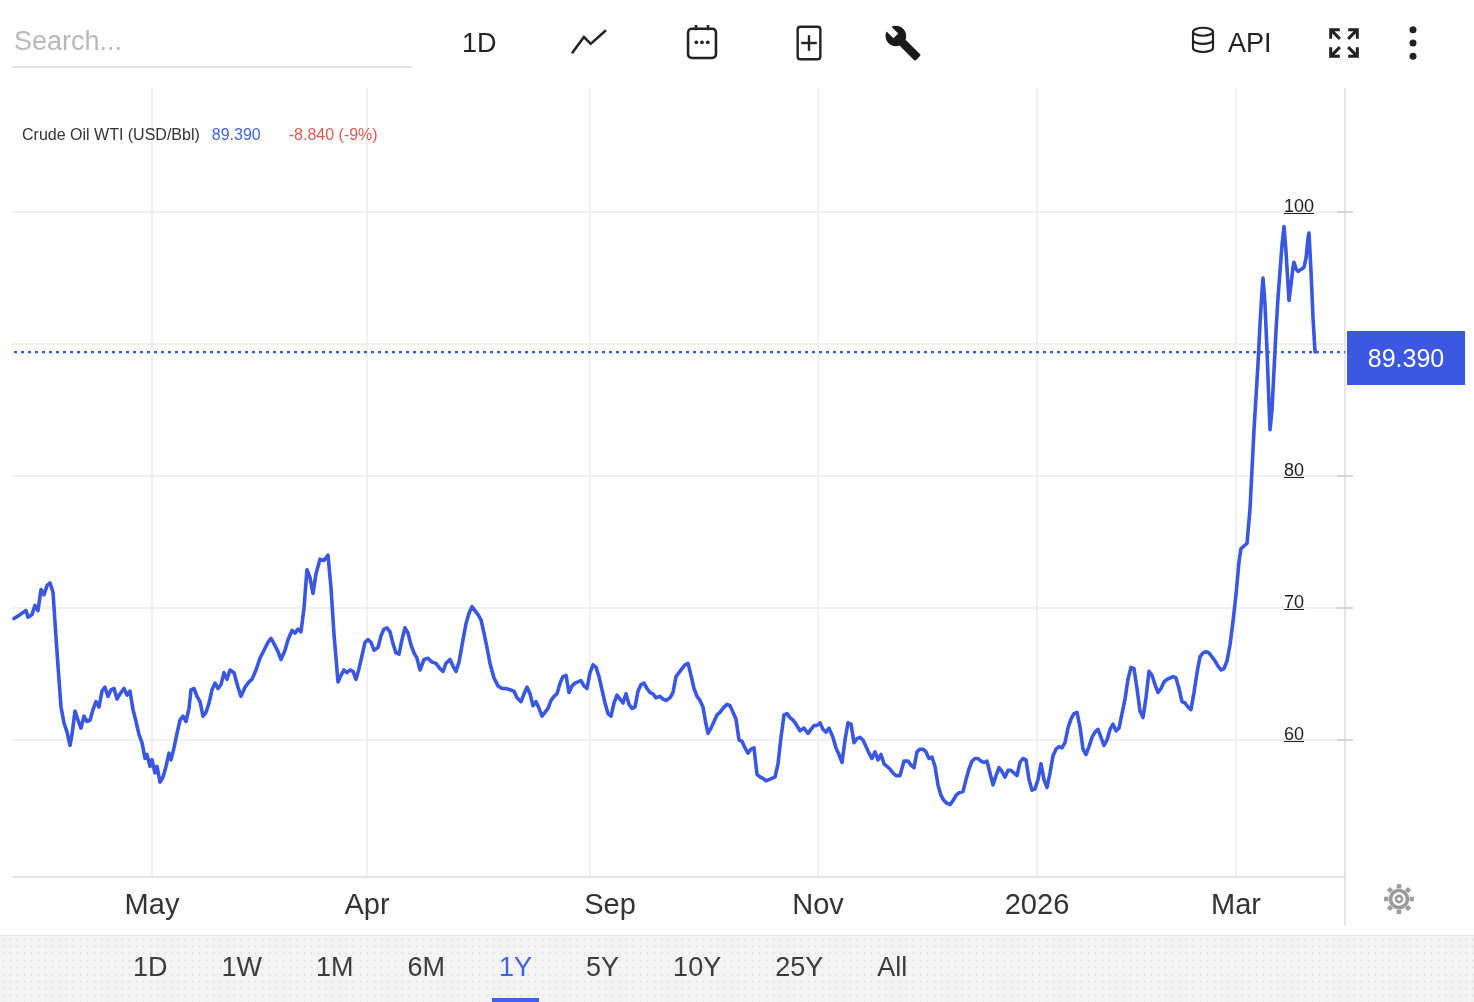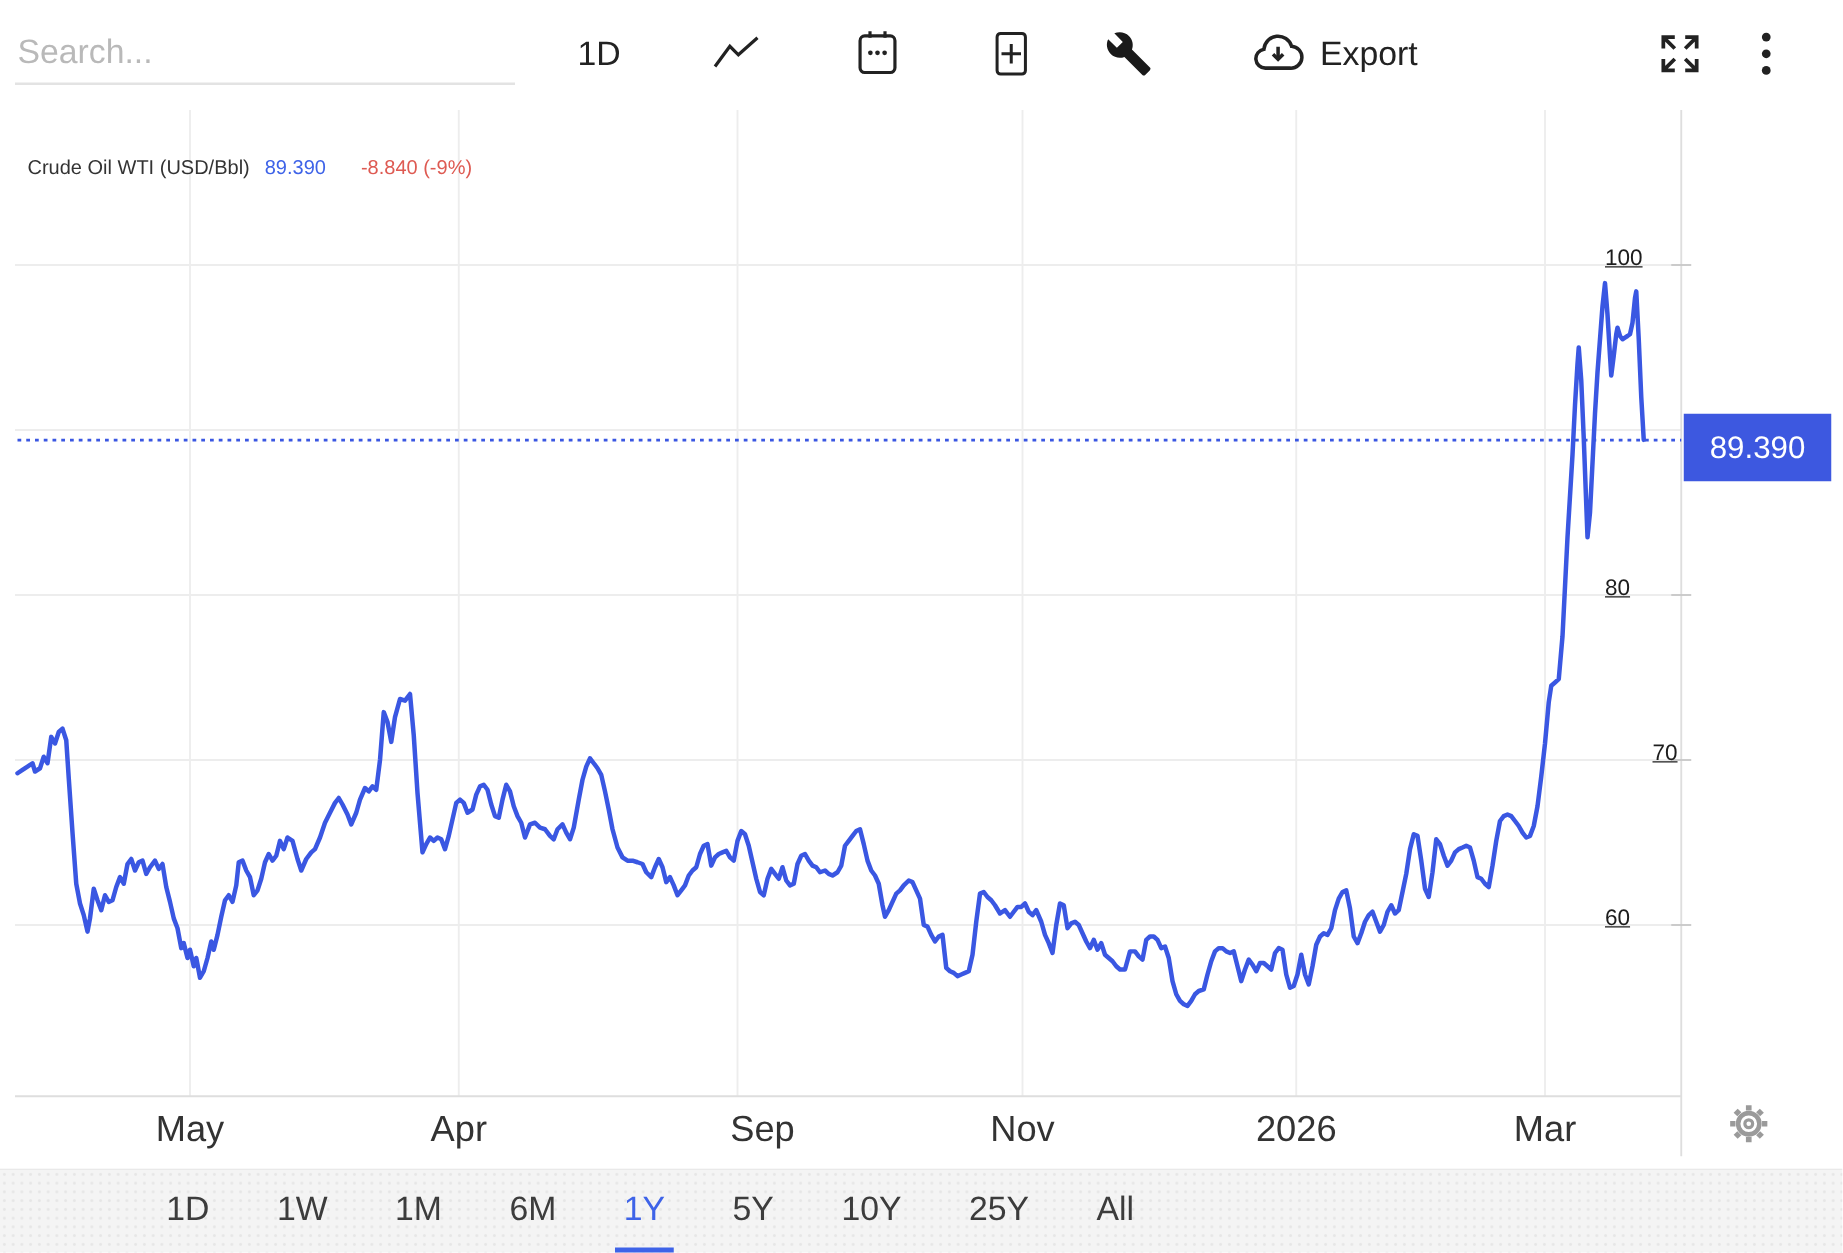--- a/index.html
+++ b/index.html
@@ -98,31 +98,31 @@
   </button>
 
   <button class="tbtn" id="btn-tools">
     <span>
       <svg width="38" height="38" viewBox="0 0 24 24" fill="#1a1a1a">
         <path d="M22.7 19l-9.1-9.1c.9-2.3.4-5-1.5-6.9-2-2-5-2.4-7.4-1.3L9 6 6 9 1.6 4.7C.4 7.1.9 10.1 2.9 12.1c1.9 1.9 4.6 2.4 6.9 1.5l9.1 9.1c.4.4 1 .4 1.4 0l2.3-2.3c.5-.4.5-1.1.1-1.4z"></path>
       </svg>
     </span>
   </button>
 
-  <button class="tbtn" id="btn-export">
-    <span>
-      <svg width="46" height="36" viewBox="0 0 26 20" fill="none" stroke="#222" stroke-width="1.6">
-        <path d="M7 16.5 a4.3 4.3 0 0 1 -0.7 -8.55 A6.4 6.4 0 0 1 18.8 6.6 a4.4 4.4 0 0 1 -0.6 9.9 z"></path>
-        <line x1="12.7" y1="6.8" x2="12.7" y2="12.2"></line>
-        <polyline points="10.4,10.2 12.7,12.5 15,10.2"></polyline>
-      </svg>
-    </span>
-    <span class="tlabel">Export</span>
-  </button>
-
+
+  <button class="tbtn" id="btn-api">
+    <span>
+      <svg width="30" height="38" viewBox="0 0 24 28" fill="none" stroke="#222" stroke-width="1.7">
+        <ellipse cx="12" cy="5" rx="8" ry="3.2"></ellipse>
+        <path d="M4 5 v6.5 c0 1.8 3.6 3.2 8 3.2 s8 -1.4 8 -3.2 V5"></path>
+        <path d="M4 11.5 v6.5 c0 1.8 3.6 3.2 8 3.2 s8 -1.4 8 -3.2 V11.5"></path>
+      </svg>
+    </span>
+    <span class="tlabel">API</span>
+  </button>
 
   <button class="tbtn" id="btn-fullscreen">
     <span>
       <svg width="40" height="40" viewBox="0 0 24 24" fill="none" stroke="#222" stroke-width="1.8">
         <path d="M14.5 4 H20 V9.5 M20 4 l-5.5 5.5"></path>
         <path d="M9.5 4 H4 V9.5 M4 4 l5.5 5.5"></path>
         <path d="M4 14.5 V20 H9.5 M4 20 l5.5 -5.5"></path>
         <path d="M20 14.5 V20 H14.5 M20 20 l-5.5 -5.5"></path>
       </svg>
     </span>
@@ -161,21 +161,21 @@
     <path d="M14 618.6 L18 615.9 L22 613.3 L26 610.6 L28 617.2 L32 614.6 L35 605.4 L38 610.6 L41 589.5 L44 594.8 L47 585.6 L50 582.9 L53 592.2 L55 622.5 L58 666.1 L61 707.0 L64 722.8 L67 732.1 L70 745.3 L72 734.7 L75 711.0 L78 720.2 L81 728.1 L84 716.2 L87 721.5 L90 720.2 L93 709.6 L96 701.7 L99 707.0 L102 691.2 L105 687.2 L108 696.4 L111 689.8 L114 688.5 L117 699.1 L120 693.8 L124 688.5 L127 695.1 L130 691.2 L133 709.6 L136 721.5 L139 734.7 L142 742.6 L145 758.5 L147 754.5 L150 766.4 L152 759.8 L155 773.0 L157 766.4 L160 782.2 L163 777.0 L166 766.4 L169 753.2 L171 759.8 L174 747.9 L177 733.4 L180 720.2 L183 716.2 L186 721.5 L189 708.3 L191 689.8 L194 688.5 L197 696.4 L200 701.7 L203 716.2 L206 712.3 L209 703.0 L212 689.8 L215 683.2 L218 688.5 L221 684.6 L224 672.7 L227 679.3 L230 670.0 L234 672.7 L238 687.2 L241 696.4 L245 687.2 L249 681.9 L252 679.3 L256 670.0 L260 658.2 L264 650.2 L268 642.3 L271 638.4 L274 643.6 L278 651.6 L281 659.5 L285 650.2 L288 639.7 L292 630.4 L295 633.1 L298 629.1 L301 631.8 L304 608.0 L307 569.7 L310 577.6 L313 593.5 L316 573.7 L320 559.2 L324 560.5 L328 555.2 L331 588.2 L334 634.4 L338 681.9 L341 675.3 L344 670.0 L347 672.7 L350 670.0 L353 671.4 L356 679.3 L359 668.7 L362 655.5 L365 642.3 L368 639.7 L371 642.3 L374 650.2 L378 647.6 L381 635.7 L384 629.1 L387 627.8 L390 631.8 L393 643.6 L396 652.9 L399 654.2 L402 639.7 L405 627.8 L408 633.1 L411 645.0 L414 652.9 L417 658.2 L420 670.0 L424 659.5 L428 658.2 L432 662.1 L436 663.4 L440 668.7 L443 671.4 L446 663.4 L450 659.5 L453 666.1 L456 671.4 L459 662.1 L463 639.7 L466 623.8 L469 613.3 L472 606.7 L475 610.6 L478 614.6 L481 619.9 L484 633.1 L487 647.6 L490 663.4 L494 678.0 L498 685.9 L502 688.5 L506 688.5 L510 689.8 L514 691.2 L517 697.8 L521 701.7 L524 693.8 L527 687.2 L530 693.8 L533 705.7 L536 701.7 L539 708.3 L542 716.2 L545 712.3 L548 708.3 L551 700.4 L554 696.4 L557 693.8 L560 683.2 L563 676.6 L566 675.3 L569 692.5 L572 685.9 L575 683.2 L578 681.9 L581 680.6 L584 685.9 L587 688.5 L590 672.7 L593 664.8 L596 667.4 L599 676.6 L602 689.8 L605 703.0 L608 713.6 L611 716.2 L614 703.0 L617 695.1 L620 699.1 L623 703.0 L626 693.8 L629 704.4 L632 708.3 L635 707.0 L638 691.2 L641 684.6 L644 683.2 L647 688.5 L650 692.5 L653 693.8 L656 697.8 L660 696.4 L663 699.1 L666 700.4 L670 697.8 L673 692.5 L676 676.6 L679 672.7 L682 668.7 L685 664.8 L688 663.4 L691 675.3 L694 688.5 L697 696.4 L700 700.4 L703 707.0 L706 724.2 L708 733.4 L711 728.1 L714 721.5 L717 714.9 L720 712.3 L723 708.3 L727 704.4 L730 705.7 L733 712.3 L736 718.9 L739 740.0 L742 741.3 L745 747.9 L748 753.2 L751 749.2 L754 747.9 L757 774.3 L760 777.0 L763 778.3 L766 780.9 L769 779.6 L772 778.3 L775 777.0 L778 763.8 L781 737.4 L784 714.9 L787 713.6 L790 717.6 L793 720.2 L796 724.2 L800 730.8 L804 728.1 L808 733.4 L811 729.4 L814 725.5 L817 725.5 L820 722.8 L823 729.4 L826 732.1 L829 728.1 L833 737.4 L836 747.9 L839 754.5 L842 762.4 L845 740.0 L848 722.8 L851 724.2 L854 742.6 L857 738.7 L860 737.4 L863 740.0 L866 746.6 L869 753.2 L872 758.5 L875 751.9 L878 759.8 L881 754.5 L884 763.8 L887 766.4 L890 769.0 L893 773.0 L896 775.6 L900 775.6 L904 761.1 L908 761.1 L911 765.1 L914 767.7 L917 751.9 L920 749.2 L923 749.2 L926 751.9 L929 758.5 L932 757.2 L935 766.4 L938 784.9 L941 795.4 L944 800.7 L947 803.4 L950 804.7 L953 800.7 L956 795.4 L959 792.8 L963 791.5 L966 779.6 L969 769.0 L972 761.1 L975 758.5 L978 758.5 L981 761.1 L984 762.4 L987 761.1 L990 773.0 L993 784.9 L996 775.6 L999 767.7 L1002 771.7 L1005 777.0 L1008 770.4 L1011 770.4 L1014 773.0 L1017 775.6 L1020 762.4 L1023 758.5 L1026 759.8 L1029 779.6 L1032 790.2 L1035 788.8 L1038 779.6 L1041 763.8 L1044 779.6 L1047 787.5 L1050 773.0 L1053 755.8 L1056 749.2 L1059 746.6 L1062 747.9 L1065 742.6 L1068 728.1 L1071 718.9 L1074 713.6 L1077 712.3 L1080 726.8 L1083 749.2 L1086 754.5 L1089 746.6 L1092 737.4 L1095 732.1 L1098 729.4 L1101 737.4 L1104 745.3 L1107 740.0 L1110 729.4 L1113 724.2 L1116 730.8 L1119 728.1 L1122 713.6 L1125 699.1 L1128 679.3 L1131 667.4 L1134 668.7 L1137 688.5 L1140 711.0 L1143 717.6 L1146 697.8 L1149 671.4 L1152 675.3 L1155 684.6 L1158 692.5 L1161 688.5 L1164 681.9 L1167 679.3 L1170 678.0 L1173 676.6 L1176 678.0 L1179 688.5 L1182 701.7 L1185 703.0 L1188 707.0 L1191 709.6 L1194 692.5 L1197 672.7 L1200 656.8 L1203 652.9 L1206 651.6 L1209 652.9 L1212 656.8 L1215 660.8 L1218 666.1 L1221 670.0 L1224 668.7 L1227 660.8 L1230 645.0 L1233 621.2 L1236 594.8 L1239 561.8 L1241 548.6 L1244 546.0 L1247 543.3 L1250 509.0 L1252 469.4 L1254 429.8 L1256 396.8 L1258 363.8 L1260 324.2 L1262 291.2 L1263 278.0 L1265 304.4 L1267 350.6 L1269 403.4 L1270 429.8 L1272 410.0 L1274 370.4 L1276 330.8 L1278 297.8 L1280 271.4 L1282 245.0 L1284 226.5 L1286 251.6 L1288 284.6 L1289 300.4 L1291 284.6 L1293 267.4 L1294 262.2 L1296 268.8 L1298 271.4 L1300 270.1 L1302 268.8 L1304 267.4 L1306 258.2 L1308 238.4 L1309 233.1 L1311 271.4 L1313 317.6 L1315 351.9" fill="none" stroke="#3a57e2" stroke-width="3.6" stroke-linejoin="round" stroke-linecap="round"></path>
   </svg>
 
 <div class="chart-title">
   <span class="t">Crude Oil WTI (USD/Bbl)</span><span class="p">89.390</span><span class="c">-8.840 (-9%)</span>
 </div>
 
 <div id="y-labels">
     <div class="ylab" style="top: 196px;">100</div>
     <div class="ylab" style="top: 460px;">80</div>
-    <div class="ylab" style="top: 592px; margin-left: 38px;">70</div>
+    <div class="ylab" style="top: 592px;">70</div>
     <div class="ylab" style="top: 724px;">60</div>
   </div>
 <div id="x-labels">
     <div class="xlab" style="left: 152px;">May</div>
     <div class="xlab" style="left: 367px;">Apr</div>
     <div class="xlab" style="left: 610px;">Sep</div>
     <div class="xlab" style="left: 818px;">Nov</div>
     <div class="xlab" style="left: 1037px;">2026</div>
     <div class="xlab" style="left: 1236px;">Mar</div>
   </div>

